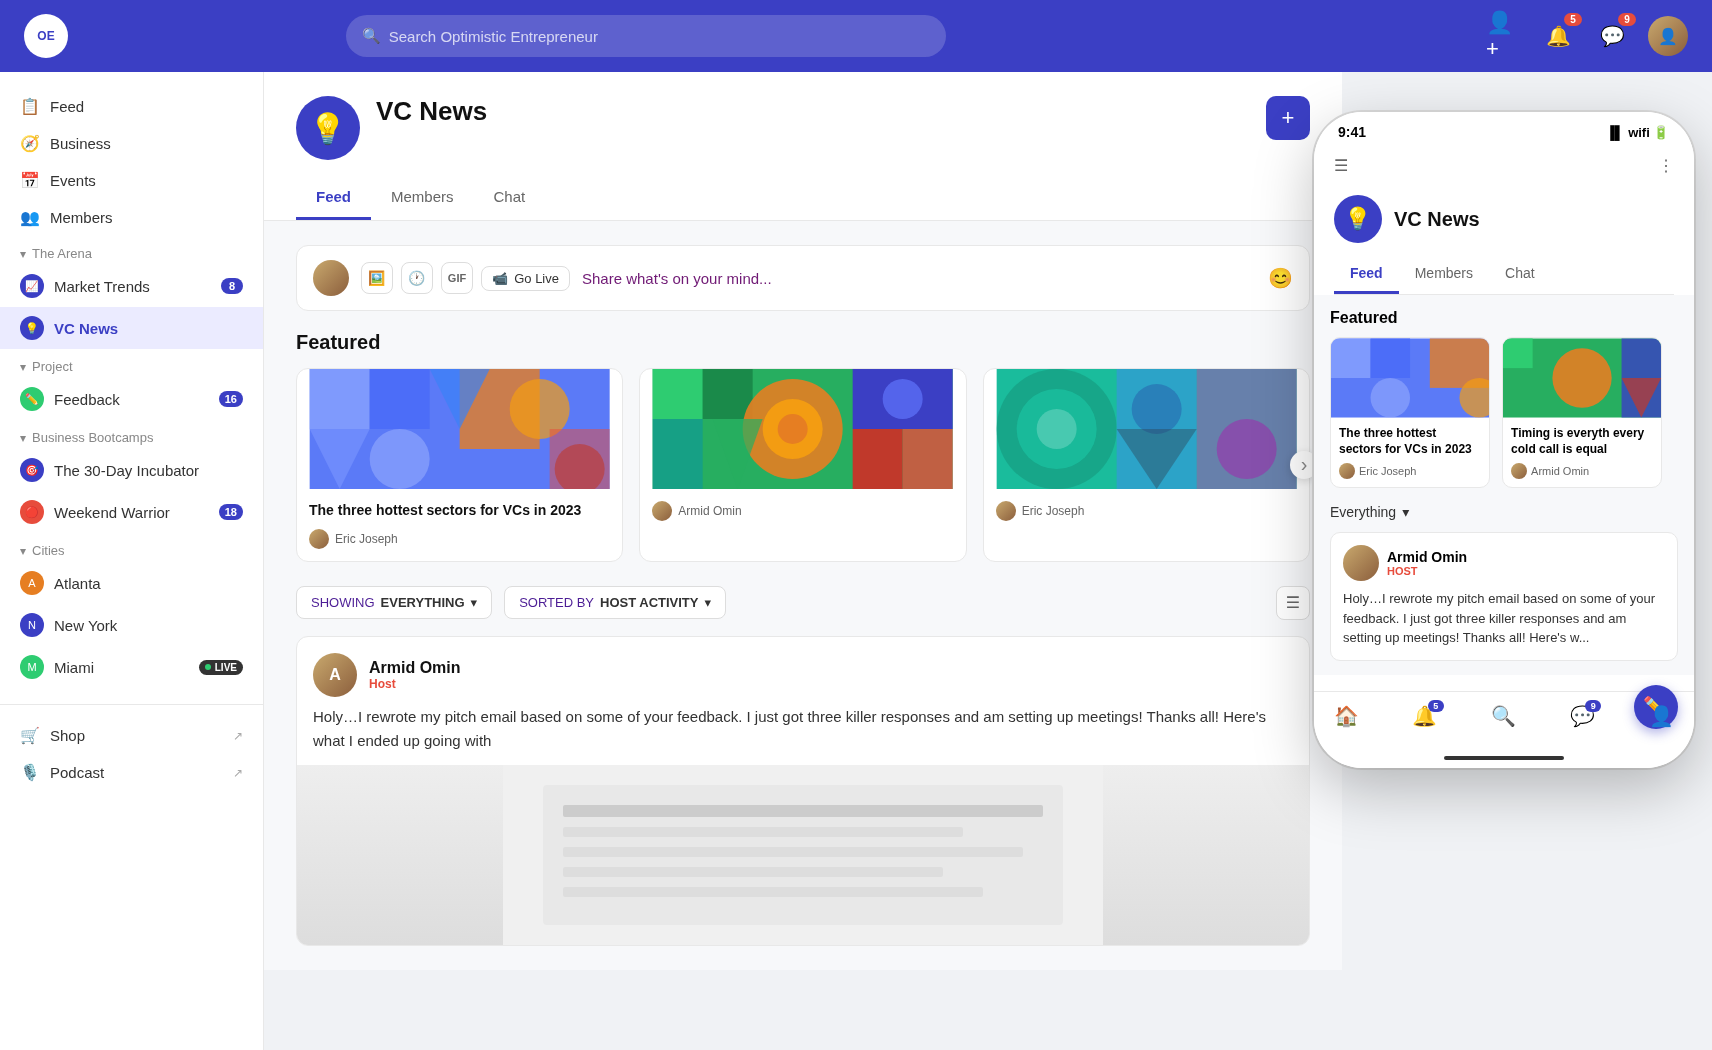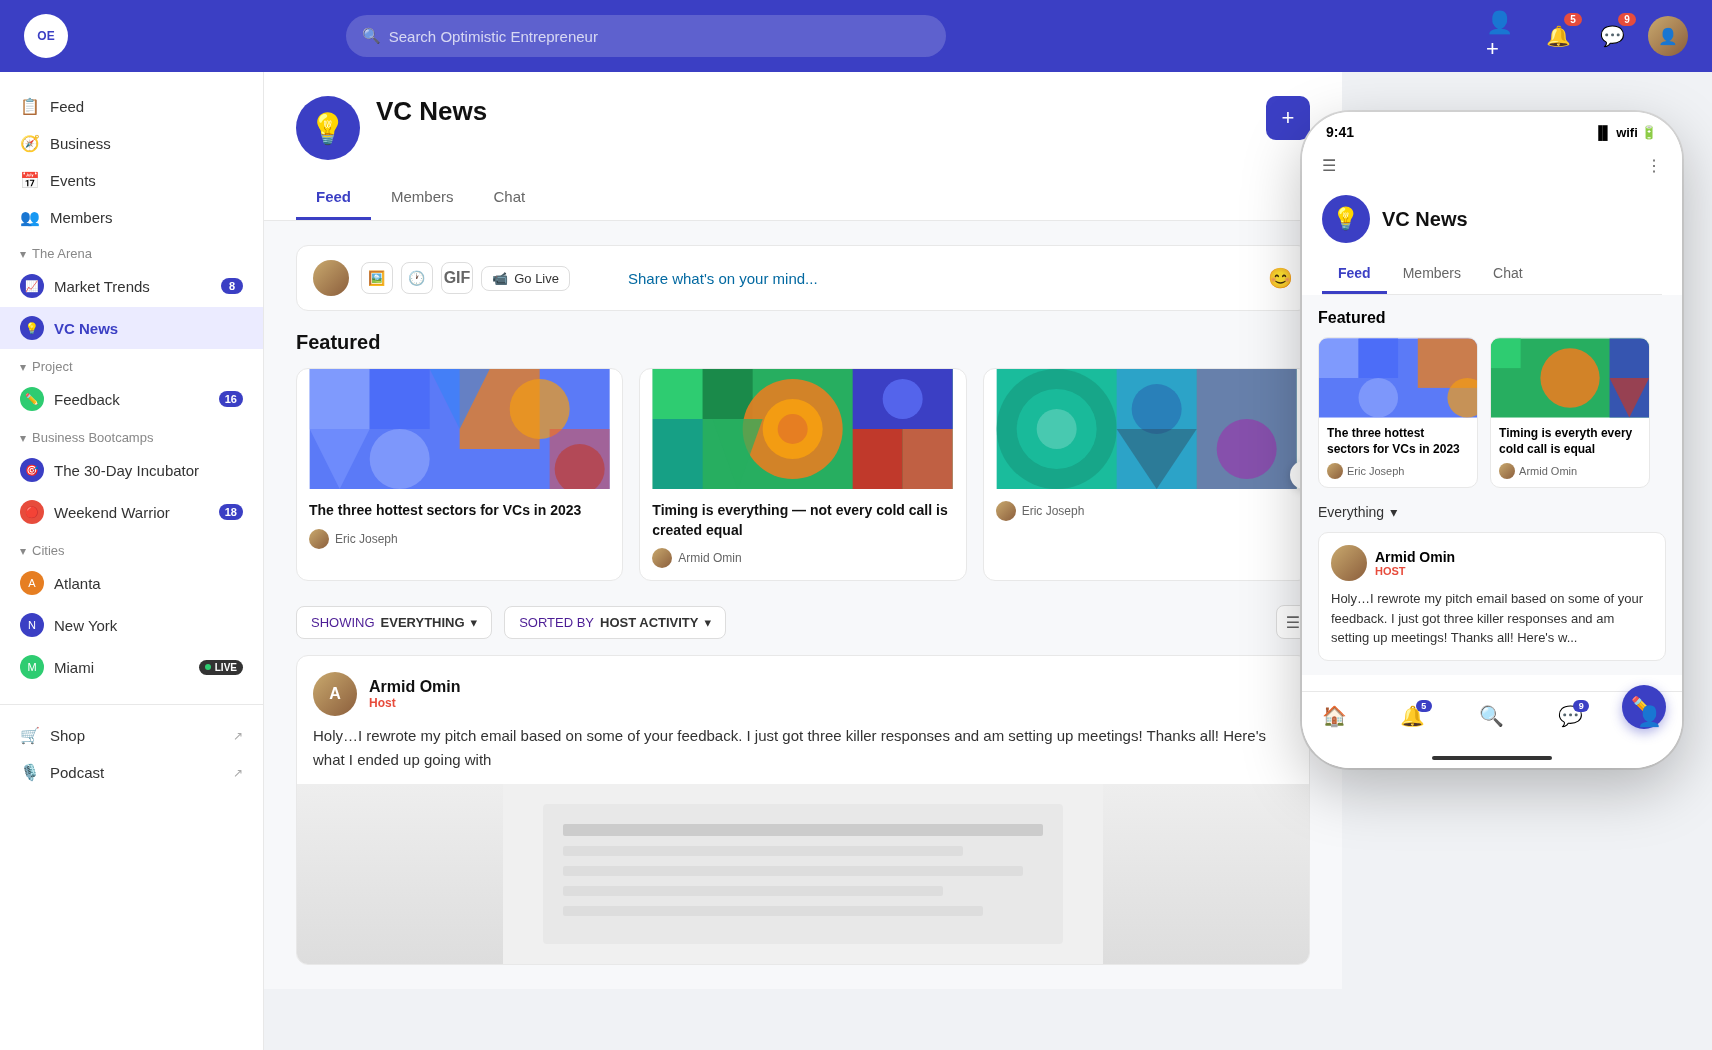--- a/index.html
+++ b/index.html
@@ -360,21 +360,21 @@
     .post-image-inner {
       width: 100%; height: 180px;
       background: linear-gradient(180deg, #eee 0%, #ddd 100%);
       display: flex; align-items: center; justify-content: center;
       position: relative; overflow: hidden;
     }
 
     
     .mobile-frame {
       position: absolute;
-      right: 30px;
+      right: 18px;
       top: 20px;
       width: 380px;
       background: white;
       border-radius: 48px;
       box-shadow: 0 20px 60px rgba(0,0,0,0.25), 0 0 0 2px #ddd;
       overflow: hidden;
       z-index: 50;
     }
     .mobile-status-bar {
       background: white;
@@ -703,28 +703,28 @@
         </div>
       </div>
 
       <div class="feed-area">
 
         <div class="composer">
           <div class="composer-avatar"></div>
           <div class="composer-toolbar">
             <div class="composer-btn">🖼️</div>
             <div class="composer-btn">🕐</div>
-            <div class="composer-btn" style="font-size:16px;font-weight:700;">GIF</div>
+            <div class="composer-btn" style="font-size:11px;font-weight:700;">GIF</div>
             <div class="go-live-btn">
               <span>📹</span>
               <span>Go Live</span>
             </div>
           </div>
           <div class="composer-input">
-            <span style="color:#0369a1;margin-left:46px;">Share what's on your mind...</span>
+            <span style="color:#701a75;">Share what's on your mind...</span>
           </div>
           <div class="emoji-btn">😊</div>
         </div>
 
         <div class="section-title">Featured</div>
         <div class="featured-cards">
 
           <div class="featured-card">
             <div class="card-image">
               <svg class="pattern-svg" viewBox="0 0 300 120" xmlns="http://www.w3.org/2000/svg">
@@ -760,21 +760,20 @@
                 <circle cx="140" cy="60" r="30" fill="#f39c12"></circle>
                 <circle cx="140" cy="60" r="15" fill="#e67e22"></circle>
                 <rect x="200" y="0" width="100" height="60" fill="#3b3fc4"></rect>
                 <circle cx="250" cy="30" r="20" fill="#5b6ef5" opacity="0.8"></circle>
                 <rect x="200" y="60" width="50" height="60" fill="#c0392b"></rect>
                 <rect x="250" y="60" width="50" height="60" fill="#e74c3c" opacity="0.8"></rect>
                 <polygon points="60,50 110,50 85,120" fill="#27ae60" opacity="0.7"></polygon>
               </svg>
             </div>
             <div class="card-body">
-              <div class="card-title">Timing is everything — not every cold call is created equal</div>
               <div class="card-author">
                 <div class="author-avatar"></div>
                 <span>Armid Omin</span>
               </div>
             </div>
           </div>
 
           <div class="featured-card">
             <div class="card-image">
               <svg class="pattern-svg" viewBox="0 0 300 120" xmlns="http://www.w3.org/2000/svg">

